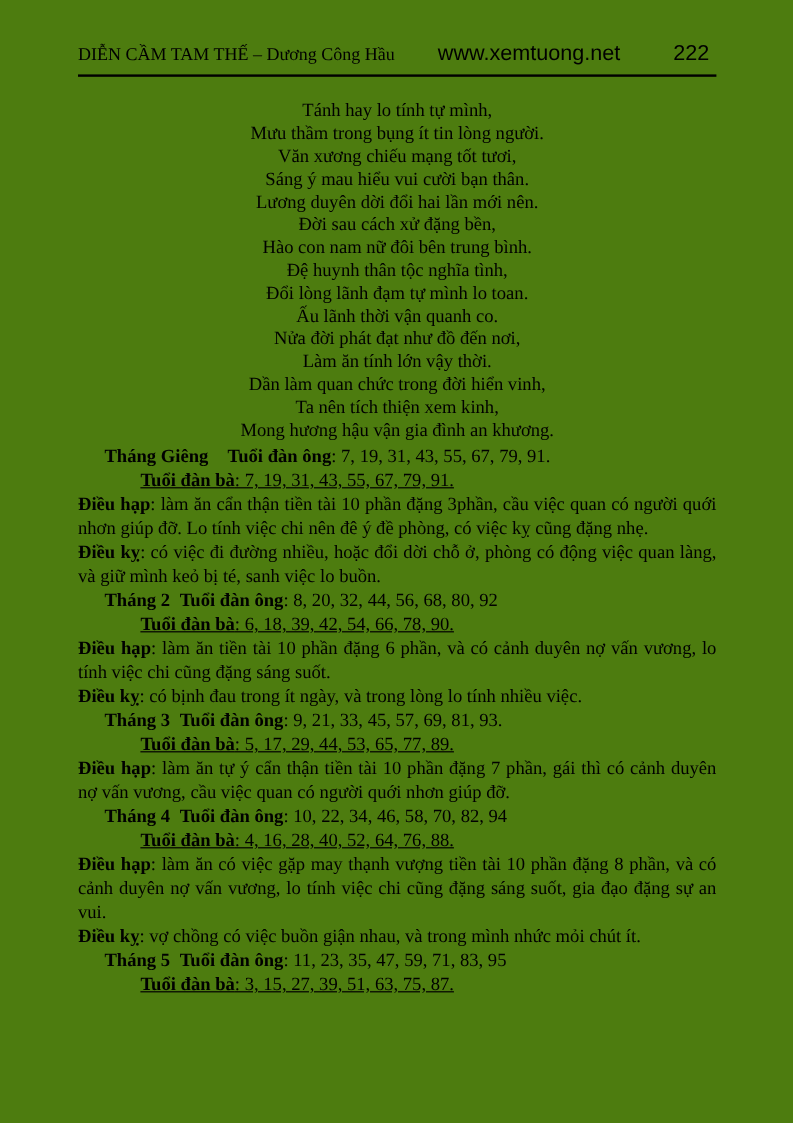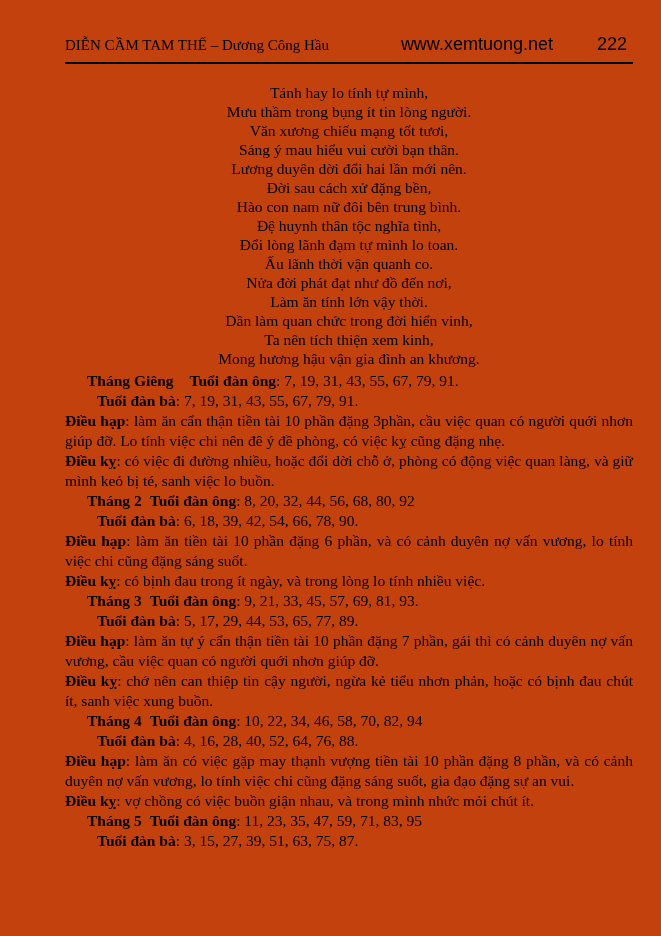--- a/index.html
+++ b/index.html
@@ -1,42 +1,42 @@
 <!DOCTYPE html>
 <html><head>
 <meta charset="utf-8">
 <style>
   html, body { margin: 0; padding: 0; background: #ffffff; }
   .page {
     position: relative;
     width: 661px;
     height: 936px;
     box-sizing: border-box;
-    background: #c2410c;
-    padding: 34px 28px 0 65px;
+    background: #4d7c0f;
+    padding: 34px 64px 0 65px;
     font-family: "Liberation Serif", "DejaVu Serif", serif;
     font-size: 15.5px;
     color: #000000;
     overflow: hidden;
   }
   .header { display: flex; align-items: baseline; }
   .header-title { flex: 1; font-size: 15px; white-space: nowrap; }
   .header-site, .header-page {
     font-family: "Liberation Sans", "DejaVu Sans", sans-serif;
     font-size: 18px;
     white-space: nowrap;
   }
   .header-page { margin-left: 44px; margin-right: 6px; }
   .rule { border-bottom: 2px solid #000; margin-top: 7px; }
   .poem { margin-top: 19px; text-align: center; line-height: 19px; }
   .poem .poem-line { white-space: nowrap; }
   .content { margin-top: 3px; line-height: 20px; }
   p { margin: 0; }
   .heading { margin-left: 22px; }
-  .heading.women { margin-left: 32px; }
+  .heading.women { margin-left: 52px; text-decoration: underline; }
   .para { text-align: justify; }
   b { font-weight: bold; }
   .hgap { display: inline-block; width: 8px; }
   .hgap.wide { width: 16px; }
 </style>
 </head>
 <body>
 
 <div class="page">
 
@@ -78,21 +78,20 @@
       <p class="heading"><b>Tháng 2</b><span class="hgap"></span><b>Tuổi đàn ông</b><span>: 8, 20, 32, 44, 56, 68, 80, 92</span></p>
       <p class="heading women"><b>Tuổi đàn bà</b><span>: 6, 18, 39, 42, 54, 66, 78, 90.</span></p>
       <p class="para"><b>Điều hạp</b><span>: làm ăn tiền tài 10 phần đặng 6 phần, và có cảnh duyên nợ vấn vương, lo tính việc chi cũng đặng sáng suốt.</span></p>
       <p class="para"><b>Điều kỵ</b><span>: có bịnh đau trong ít ngày, và trong lòng lo tính nhiều việc.</span></p>
     </div>
 
     <div class="section">
       <p class="heading"><b>Tháng 3</b><span class="hgap"></span><b>Tuổi đàn ông</b><span>: 9, 21, 33, 45, 57, 69, 81, 93.</span></p>
       <p class="heading women"><b>Tuổi đàn bà</b><span>: 5, 17, 29, 44, 53, 65, 77, 89.</span></p>
       <p class="para"><b>Điều hạp</b><span>: làm ăn tự ý cẩn thận tiền tài 10 phần đặng 7 phần, gái thì có cảnh duyên nợ vấn vương,  cầu việc quan có người quới nhơn giúp đỡ.</span></p>
-      <p class="para"><b>Điều kỵ</b><span>: chớ nên can thiệp tin cậy người, ngừa kẻ tiểu nhơn phản, hoặc có bịnh đau chút ít, sanh việc xung buồn.</span></p>
     </div>
 
     <div class="section">
       <p class="heading"><b>Tháng 4</b><span class="hgap"></span><b>Tuổi đàn ông</b><span>: 10, 22, 34, 46, 58, 70, 82, 94</span></p>
       <p class="heading women"><b>Tuổi đàn bà</b><span>: 4, 16, 28, 40, 52, 64, 76, 88.</span></p>
       <p class="para"><b>Điều hạp</b><span>: làm ăn có việc gặp may thạnh vượng tiền tài 10 phần đặng 8 phần,  và có cảnh duyên nợ vấn vương, lo tính việc chi cũng đặng sáng suốt, gia đạo đặng sự an vui.</span></p>
       <p class="para"><b>Điều kỵ</b><span>: vợ chồng có việc buồn giận nhau, và trong mình nhức mỏi chút ít.</span></p>
     </div>
 
     <div class="section">

